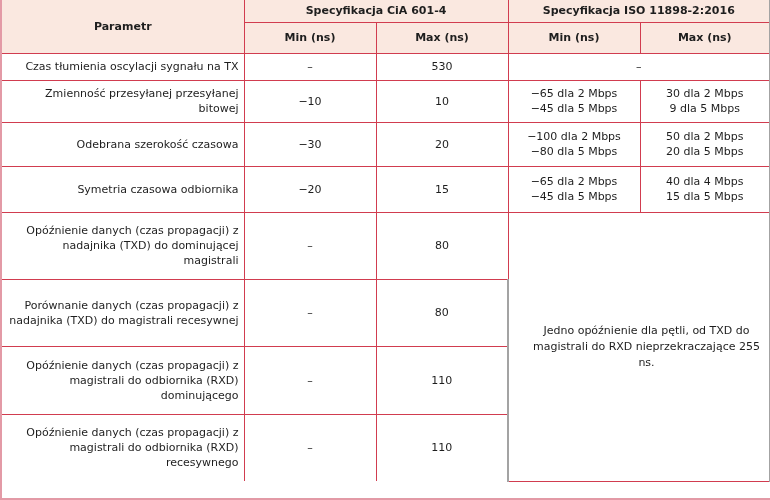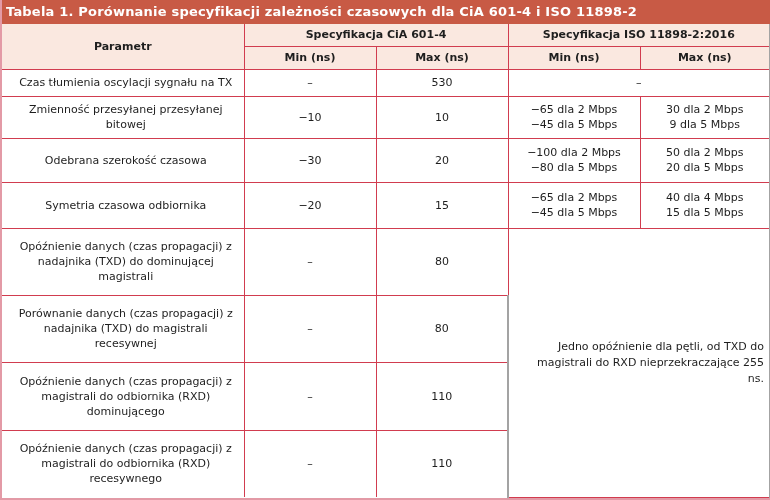--- a/index.html
+++ b/index.html
@@ -2,48 +2,47 @@
 <html><head>
 <meta charset="utf-8">
 <style>
   html, body { margin: 0; padding: 0; background: #ffffff; }
   body { width: 770px; height: 500px; overflow: hidden; font-family: "DejaVu Sans", "Liberation Sans", sans-serif; }
   .wrap { position: relative; width: 768px; height: 498px; border-left: 2px solid #e39aa6; border-bottom: 2px solid #e39aa6; box-sizing: content-box; }
   .title-bar { height: 24px; background: #c85a45; color: #ffffff; font-weight: bold; font-size: 13px; line-height: 24px; padding-left: 4px; letter-spacing: 0.2px; white-space: nowrap; overflow: hidden; }
   table { border-collapse: collapse; width: 768px; table-layout: fixed; font-size: 11px; color: #1e1e1e; }
   td, th { border: 1px solid #d13c4f; padding: 0 5px; vertical-align: middle; }
   thead th { background: #fae8e0; font-weight: bold; text-align: center; font-size: 11px; }
-  td.param { text-align: center; padding-left: 11px; line-height: 15px; }
+  td.param { text-align: right; padding-left: 3px; line-height: 15px; }
   td.c { text-align: center; line-height: 15px; }
-  td.note { text-align: right; line-height: 16px; padding-left: 20px; }
+  td.note { text-align: center; line-height: 16px; padding-left: 20px; }
   tr:first-child th { border-top: none; }
   th:first-child, td:first-child { border-left: none; }
   th:last-child, td:last-child { border-right: 2px solid #a3a3a3; }
   tbody tr:last-child td { border-bottom: none; }
 </style>
 </head>
 <body>
 
 <div class="wrap">
-  <div class="title-bar">Tabela 1. Porównanie specyfikacji zależności czasowych dla CiA 601-4 i ISO 11898-2</div>
   <table>
     <colgroup>
       <col style="width:242px">
       <col style="width:132px">
       <col style="width:132px">
       <col style="width:132px">
       <col style="width:130px">
     </colgroup>
     <thead>
       <tr style="height:22px">
         <th rowspan="2">Parametr</th>
         <th colspan="2">Specyfikacja CiA 601-4</th>
         <th colspan="2">Specyfikacja ISO 11898-2:2016</th>
       </tr>
-      <tr style="height:23px">
+      <tr style="height:31px">
         <th>Min (ns)</th>
         <th>Max (ns)</th>
         <th>Min (ns)</th>
         <th>Max (ns)</th>
       </tr>
     </thead>
     <tbody>
       <tr style="height:27px">
         <td class="param">Czas tłumienia oscylacji sygnału na TX</td>
         <td class="c">–</td>

